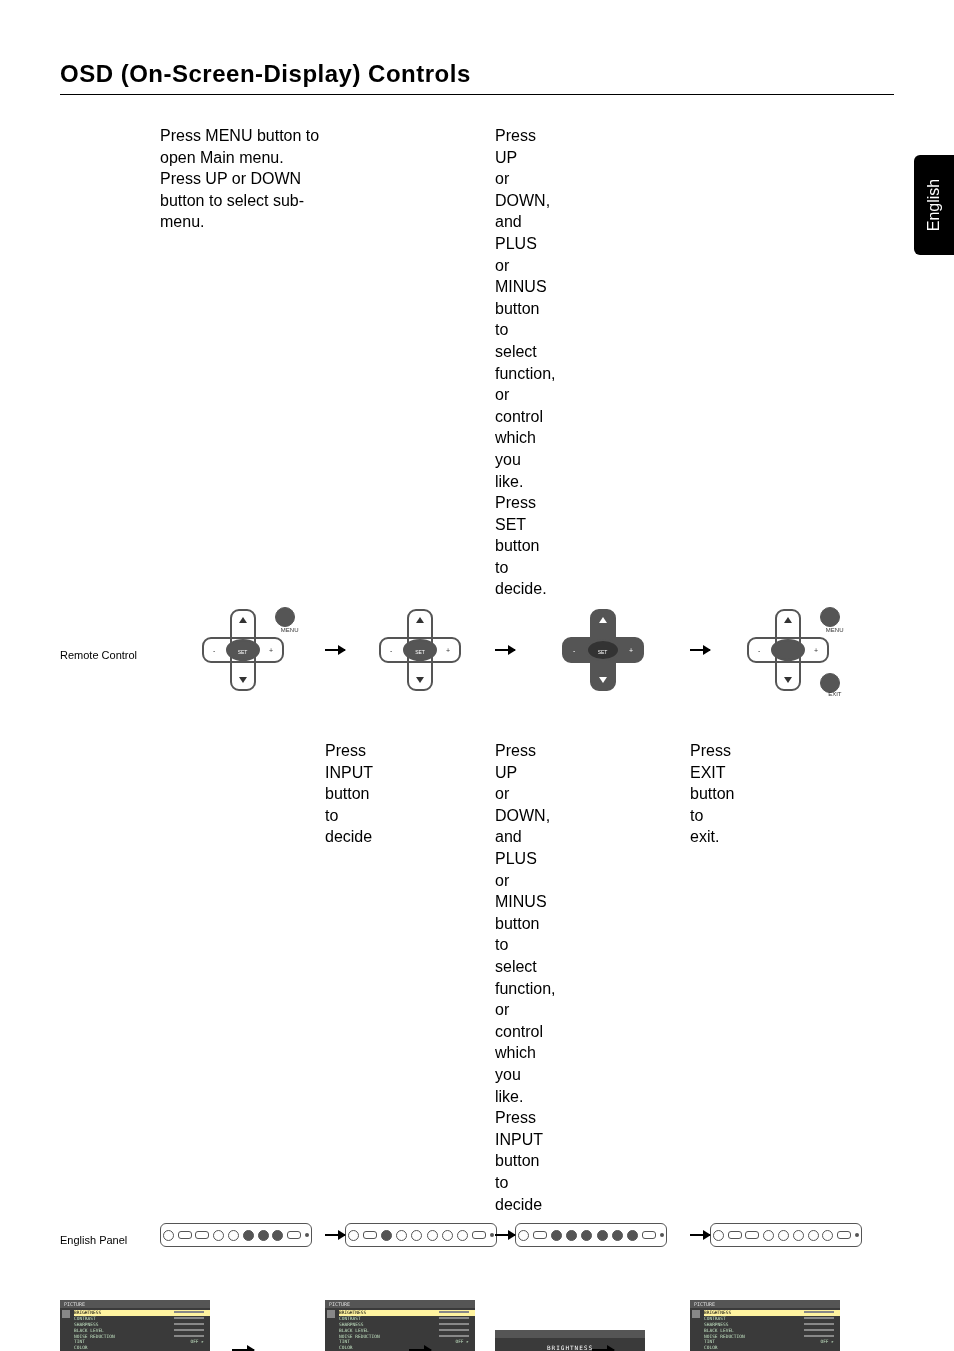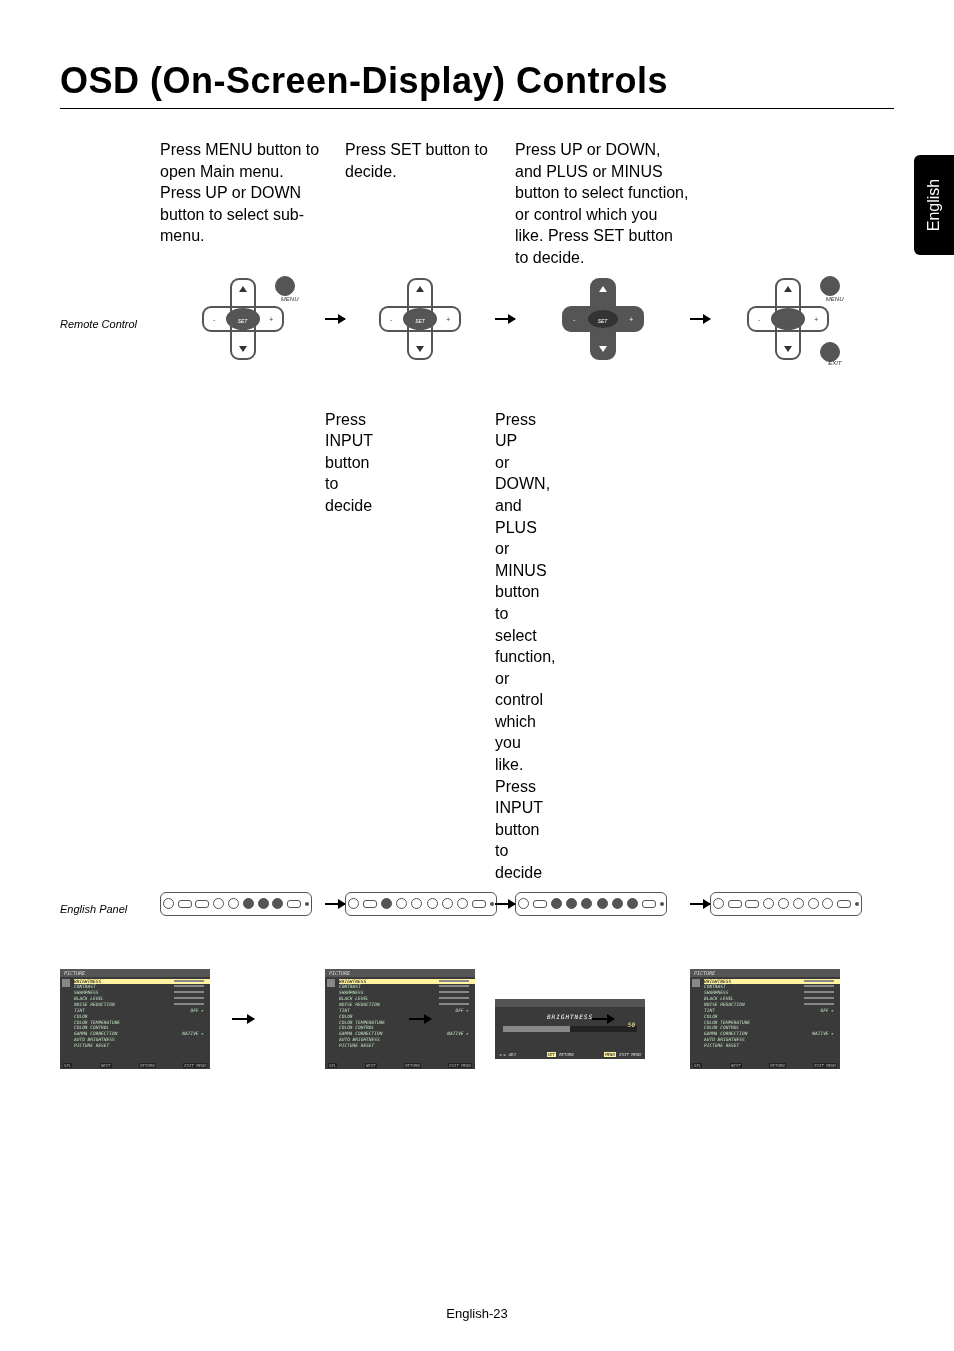--- a/index.html
+++ b/index.html
@@ -29,21 +29,21 @@
     display: flex;
     align-items: center;
     justify-content: center;
     font-size: 16px;
   }
   .side-tab span {
     transform: rotate(-90deg);
     white-space: nowrap;
   }
   h1 {
-    font-size: 36px;
+    font-size: 24px;
     font-weight: bold;
     margin: 0 0 6px 0;
     letter-spacing: 0.5px;
   }
   .rule {
     border: none;
     border-top: 1.5px solid #000;
     margin: 0 0 30px 0;
   }
   .grid {
@@ -242,21 +242,20 @@
     right: 4px;
     display: flex;
     justify-content: space-between;
     font-size: 4px;
     color: #ddd;
   }
   .osd-adj .ftr .box { background:#fff3a0; color:#000; padding:0 1px; margin-right:1px;}
   .graphic-row {
     align-items: center;
     min-height: 100px;
-    font-style: italic;
   }
   .graphic-row .row-label { padding-top: 10px; }
   .pg-num {
     position: absolute;
     bottom: 30px;
     left: 0;
     right: 0;
     text-align: center;
     font-size: 13px;
   }
@@ -269,21 +268,20 @@
     <span>English</span>
   </div>
 
   <h1>OSD (On-Screen-Display) Controls</h1>
   <hr class="rule">
 
   <div class="grid">
     <div></div>
     <div class="step-text">Press MENU button to open Main menu.  Press UP or DOWN button to select sub-menu.</div>
     <div></div>
-    <div class="step-text">Press SET button to decide.</div>
     <div></div>
     <div class="step-text">Press UP or DOWN, and PLUS or MINUS button to select  function, or control which you like. Press SET button to decide.</div>
     <div></div>
   </div>
 
   <div class="grid graphic-row">
     <div class="row-label">Remote Control</div>
     <div>
       <div class="remote">
         <div class="cross">
@@ -374,20 +372,21 @@
 
   <div style="height:40px"></div>
 
   <div class="grid">
     <div></div>
     <div></div>
     <div class="step-text">Press INPUT button to decide</div>
     <div></div>
     <div class="step-text">Press UP or DOWN, and PLUS or MINUS button to select function, or control which you like.  Press INPUT button to decide</div>
     <div></div>
+    <div class="step-text">Press EXIT button to exit.</div>
   </div>
 
   <div class="grid graphic-row" style="min-height:40px;">
     <div class="row-label">English Panel</div>
     <div>
       <div class="control-panel">
         <span class="cp-btn"></span>
           <span class="cp-btn flat"></span>
           <span class="cp-btn flat"></span>
         <span class="cp-btn"></span>

